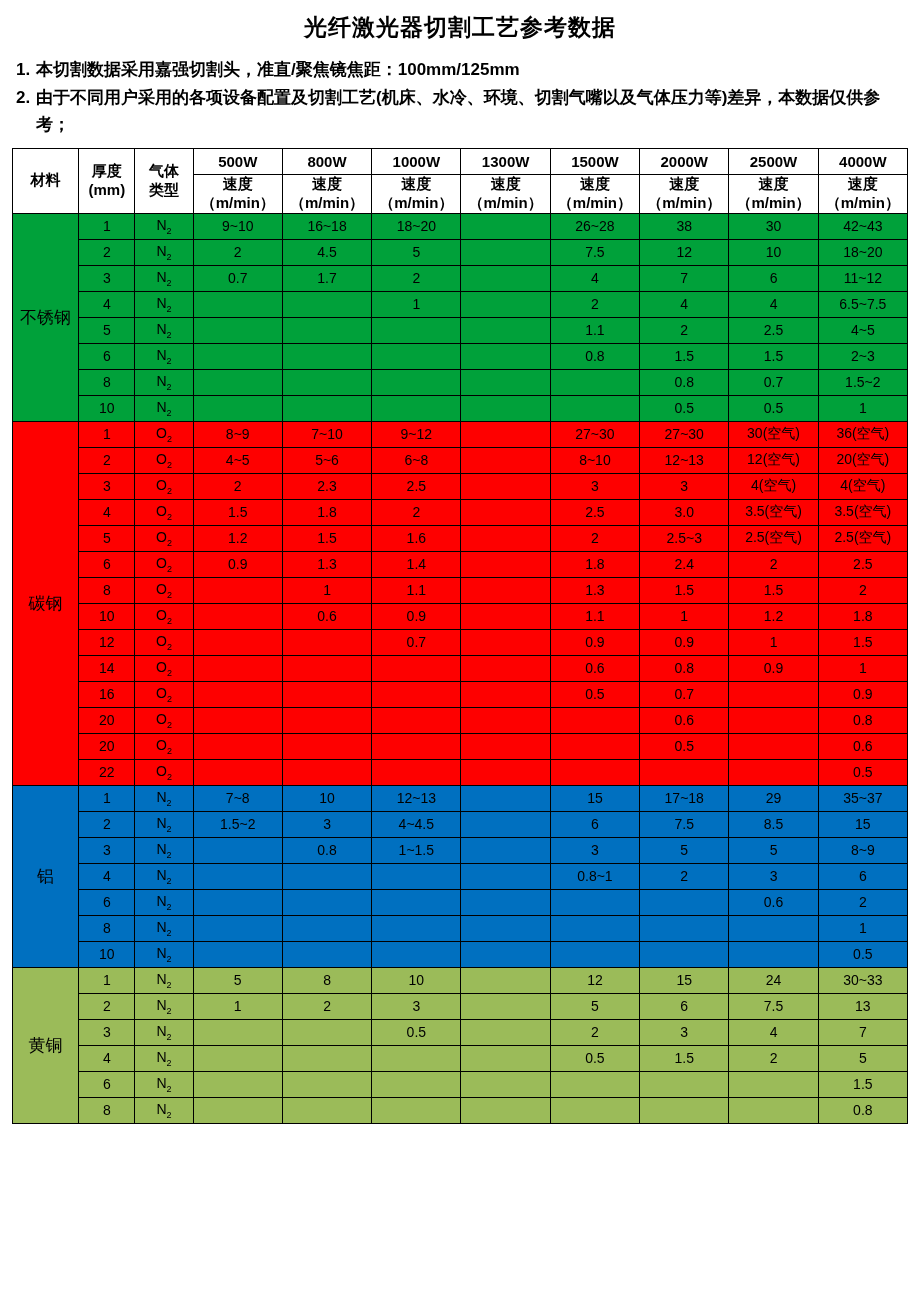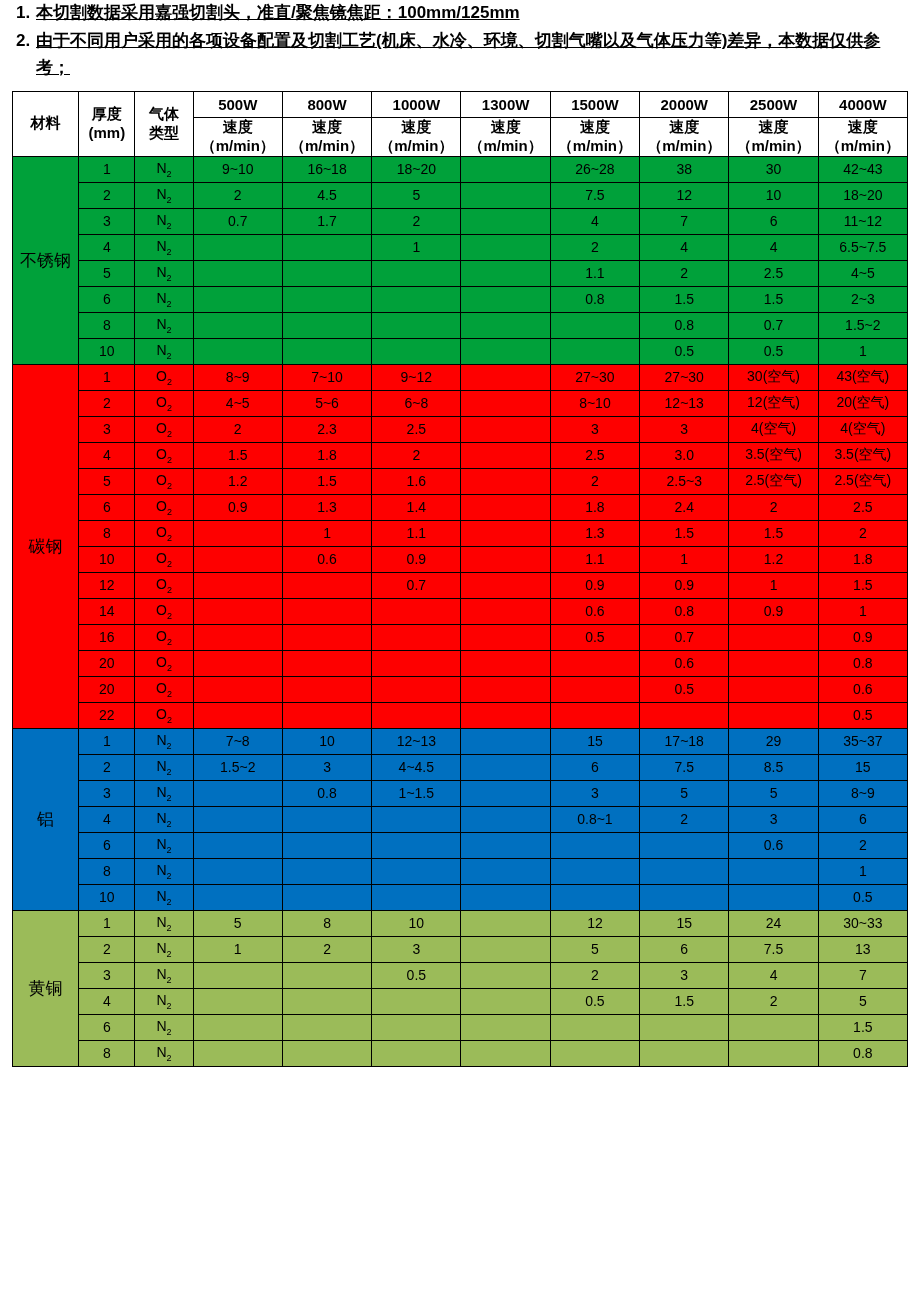--- a/index.html
+++ b/index.html
@@ -34,21 +34,20 @@
     line-height: 1.55;
     margin: 0 0 2px 0;
     display: flex;
   }
   .note .num {
     width: 20px;
     flex: 0 0 20px;
   }
   .note .txt {
     flex: 1;
-    text-decoration: underline;
   }
   .notes {
     margin: 0 0 10px 4px;
   }
   table.data {
     border-collapse: collapse;
     width: 896px;
     table-layout: fixed;
     font-size: 14px;
   }
@@ -97,20 +96,21 @@
   .col-mat { width: 66px; }
   .col-thick { width: 56px; }
   .col-gas { width: 58px; }
   .col-pw { width: 89px; }
 </style>
 </head>
 <body>
 
 <div class="page">
 
+  <div class="doc-title">光纤激光器切割工艺参考数据</div>
 
   <div class="notes">
     <div class="note">
       <span class="num">1.</span>
       <span class="txt">本切割数据采用嘉强切割头，准直/聚焦镜焦距：100mm/125mm</span>
     </div>
     <div class="note">
       <span class="num">2.</span>
       <span class="txt">由于不同用户采用的各项设备配置及切割工艺(机床、水冷、环境、切割气嘴以及气体压力等)差异，本数据仅供参考；</span>
     </div>
@@ -287,21 +287,21 @@
           <td class="mat-cell" rowspan="14">碳钢</td>
           <td>1</td>
           <td>O<span class="sub">2</span></td>
           <td>8~9</td>
           <td>7~10</td>
           <td>9~12</td>
           <td></td>
           <td>27~30</td>
           <td>27~30</td>
           <td>30(空气)</td>
-          <td>43(空气)</td>
+          <td>36(空气)</td>
         </tr>
         <tr class="row-red">
           <td>2</td>
           <td>O<span class="sub">2</span></td>
           <td>4~5</td>
           <td>5~6</td>
           <td>6~8</td>
           <td></td>
           <td>8~10</td>
           <td>12~13</td>

